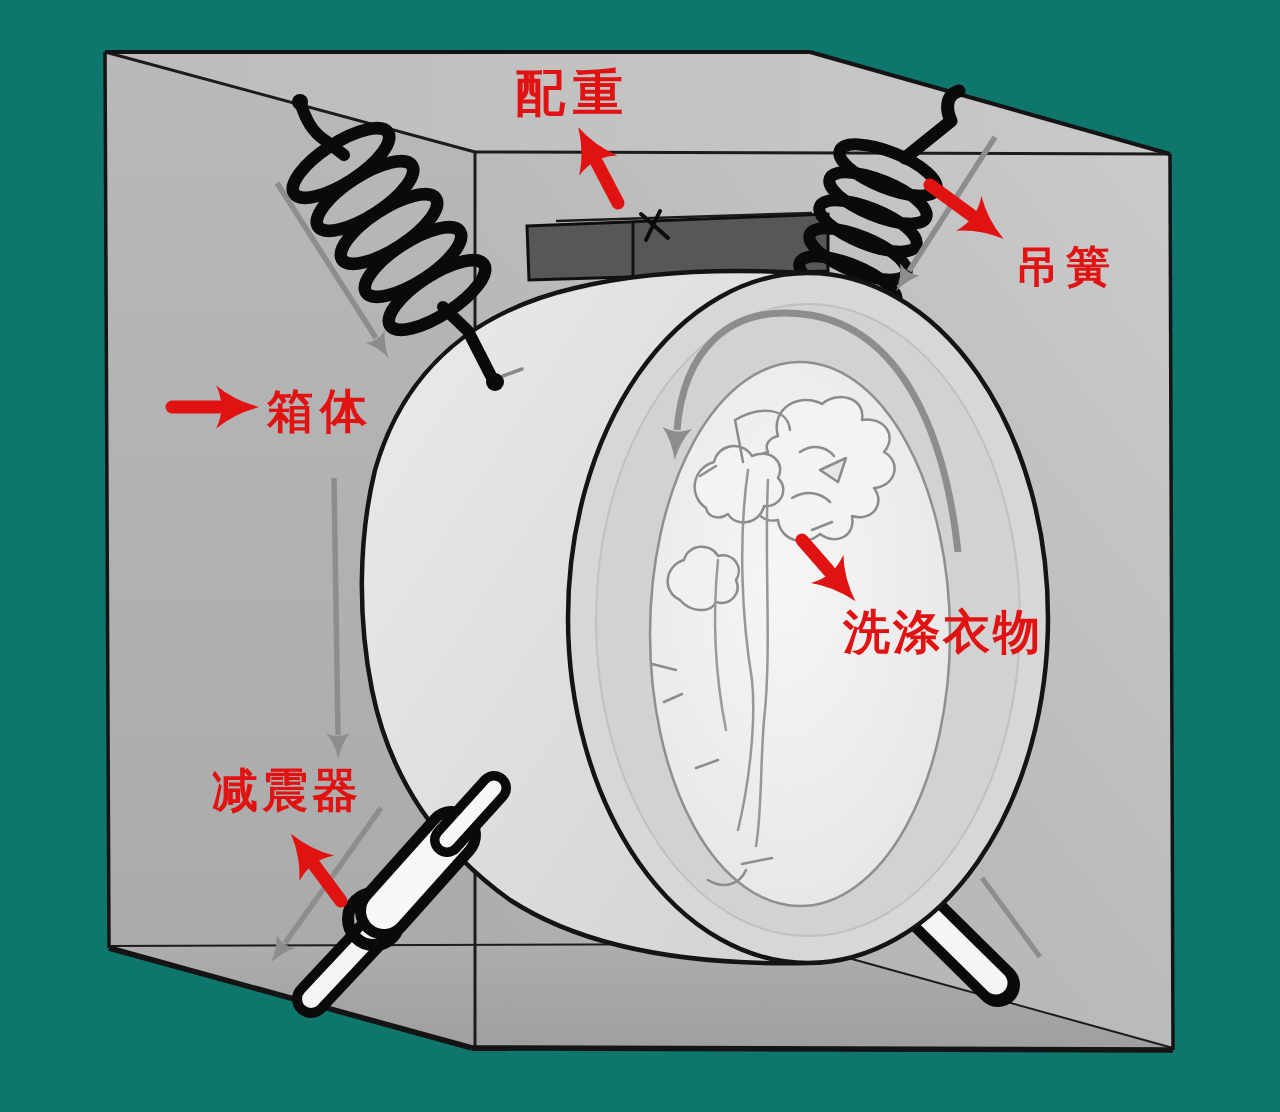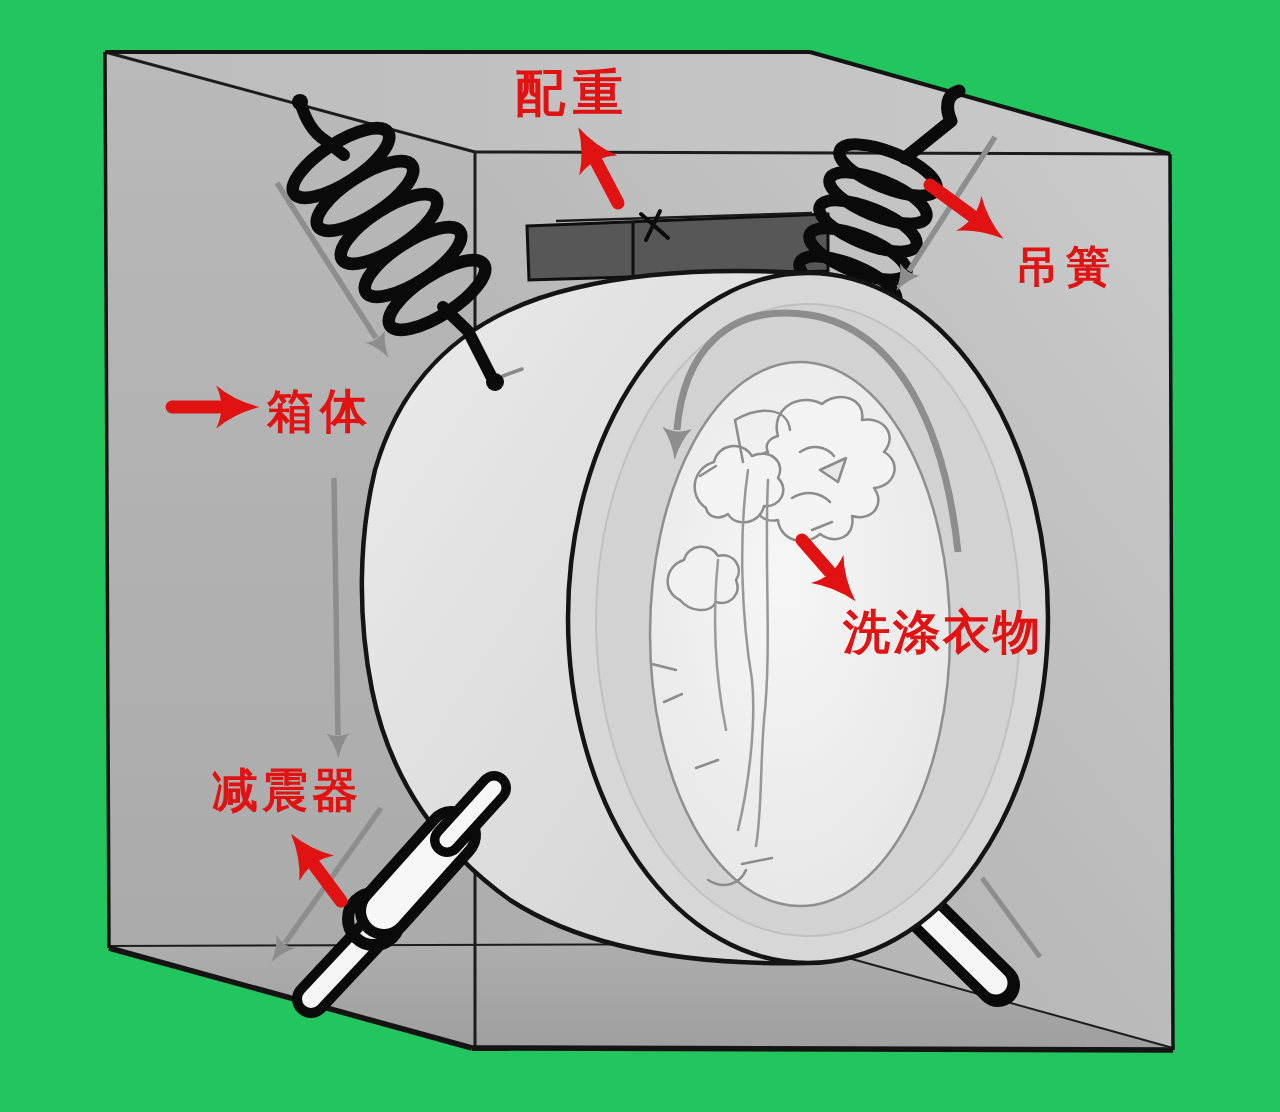--- a/index.html
+++ b/index.html
@@ -1,16 +1,16 @@
 <!DOCTYPE html>
 <html><head>
 <meta charset="utf-8">
 <style>
   html,body{margin:0;padding:0;background:#ffffff;}
-  .stage{position:relative;width:1280px;height:1112px;background:#22c55e;overflow:hidden;}
+  .stage{position:relative;width:1280px;height:1112px;background:#0f766e;overflow:hidden;}
   svg{display:block;}
   .label{font-family:"DejaVu Sans","Liberation Sans",sans-serif;font-weight:bold;}
 </style>
 </head>
 <body>
 
 <div class="stage">
 <svg width="1280" height="1112" viewBox="0 0 1280 1112">
   <defs>
     <linearGradient id="gTop" x1="0" y1="0" x2="1" y2="0">

